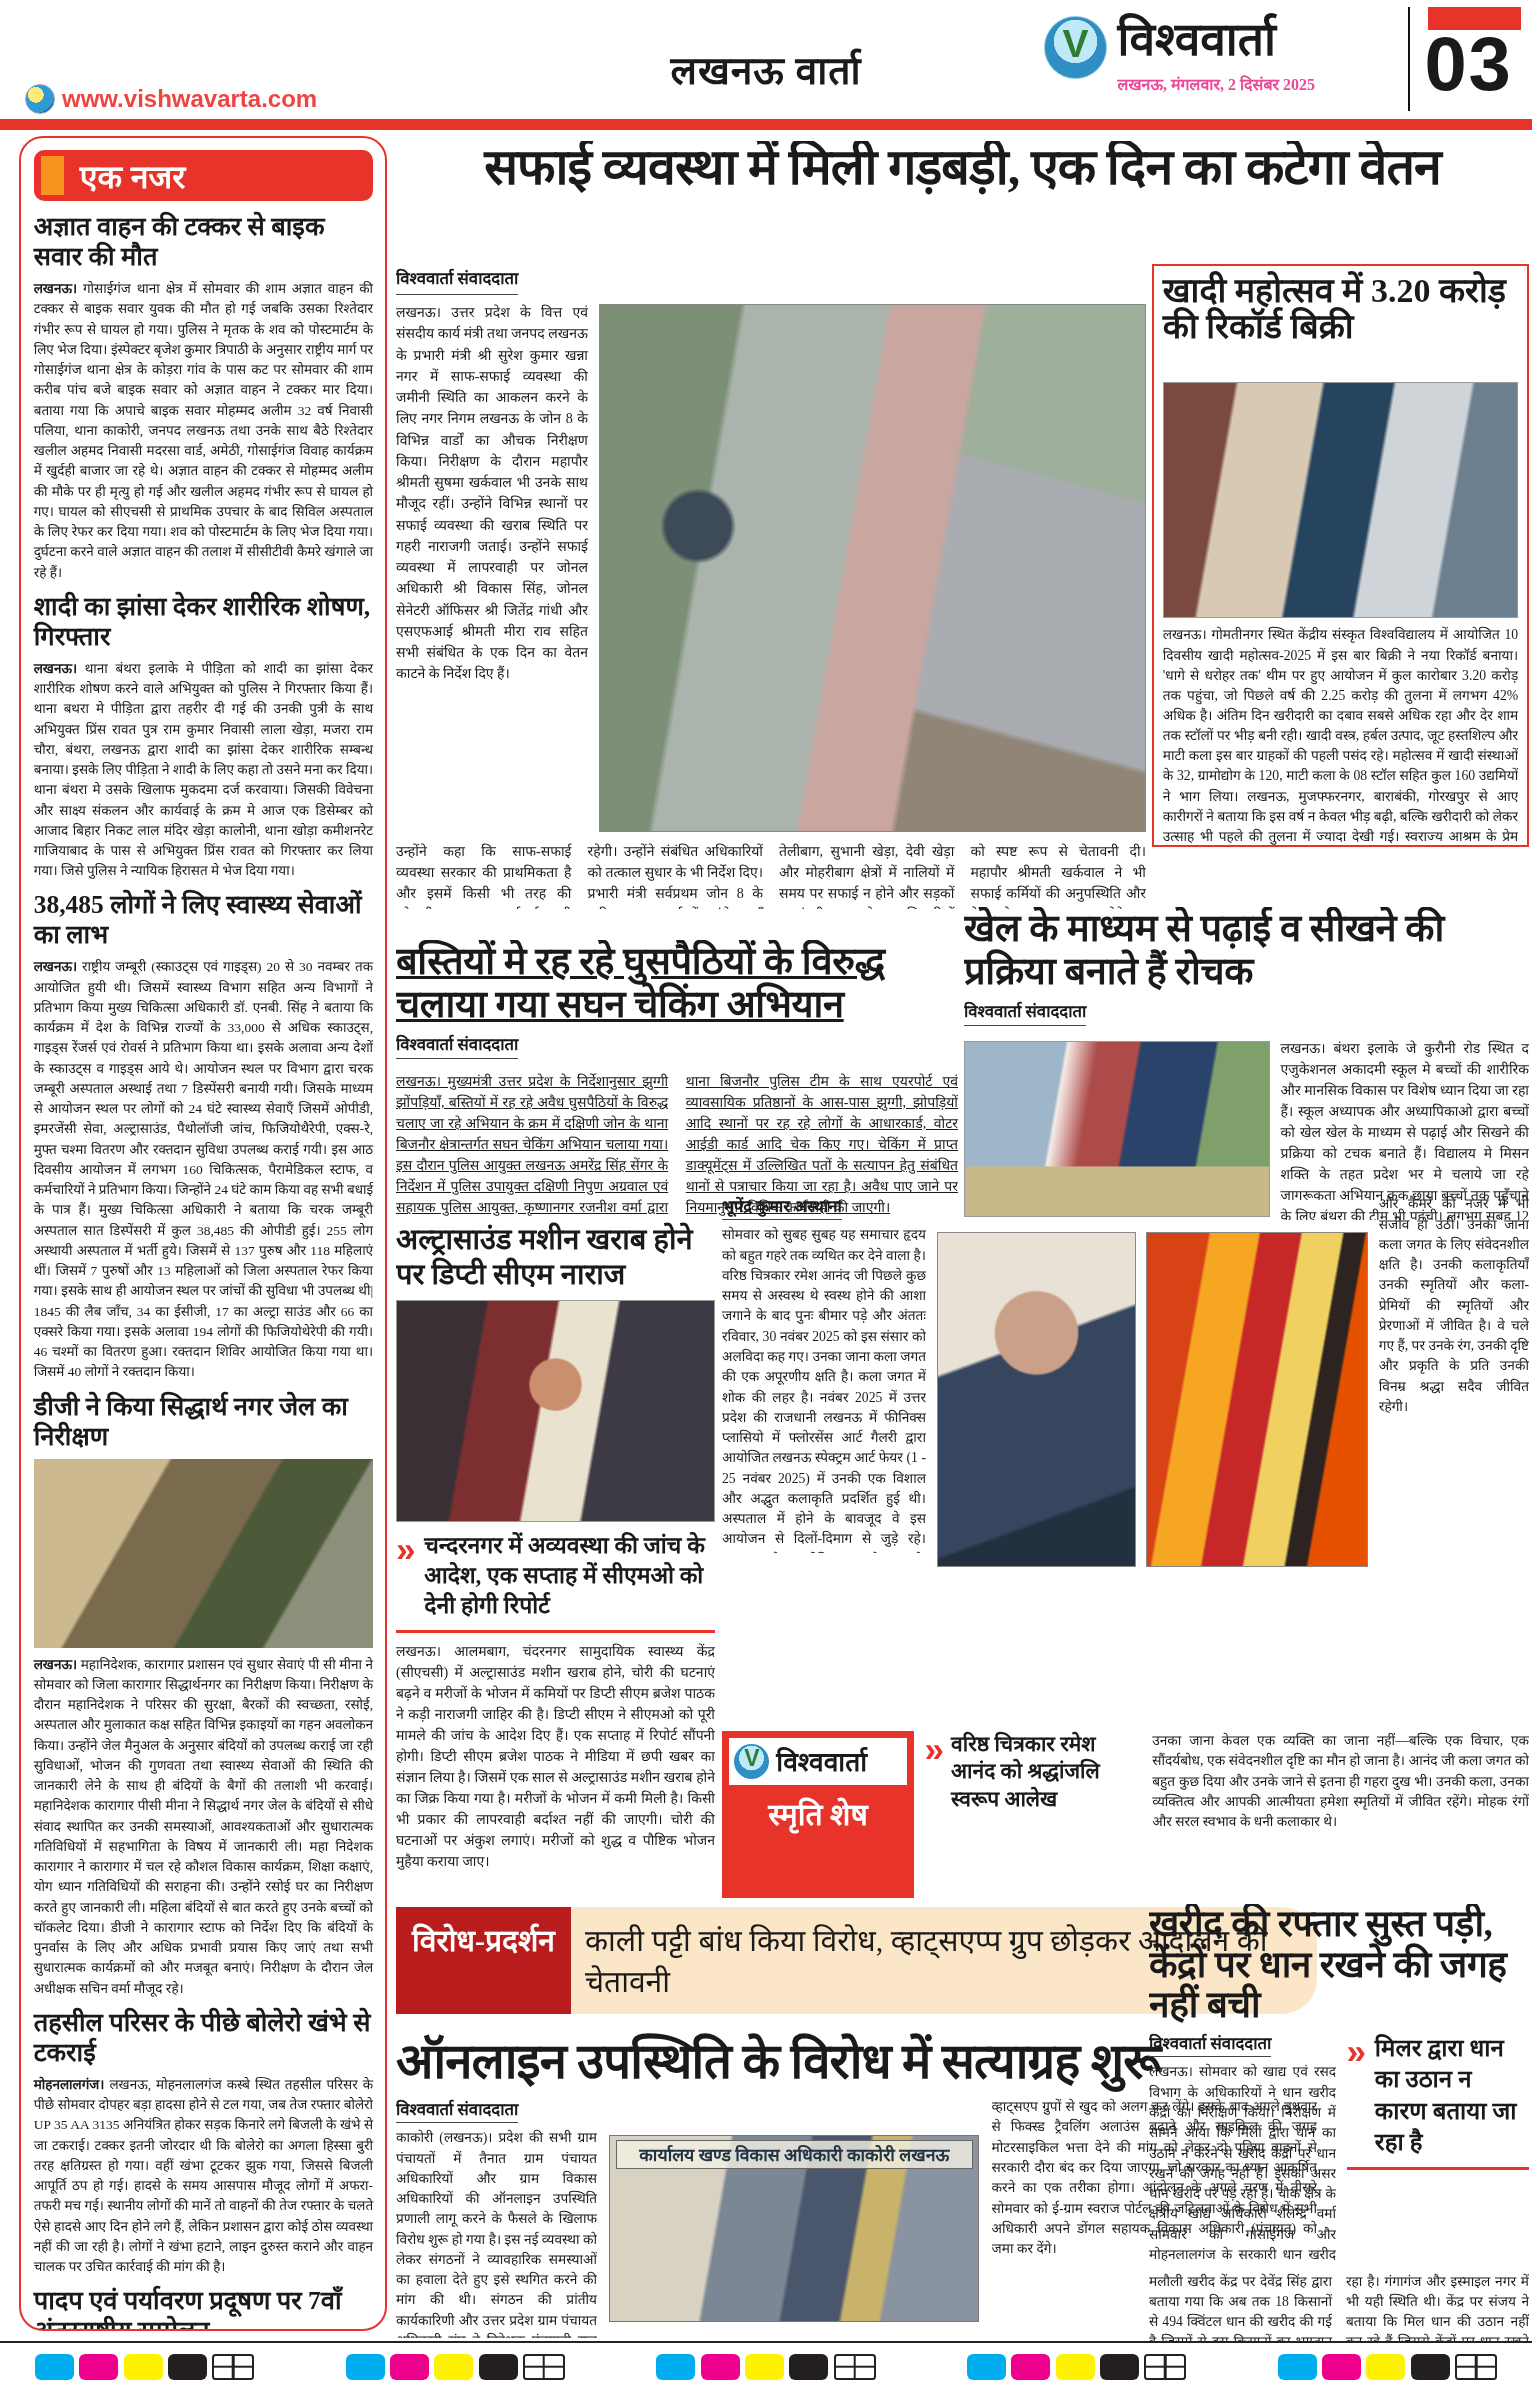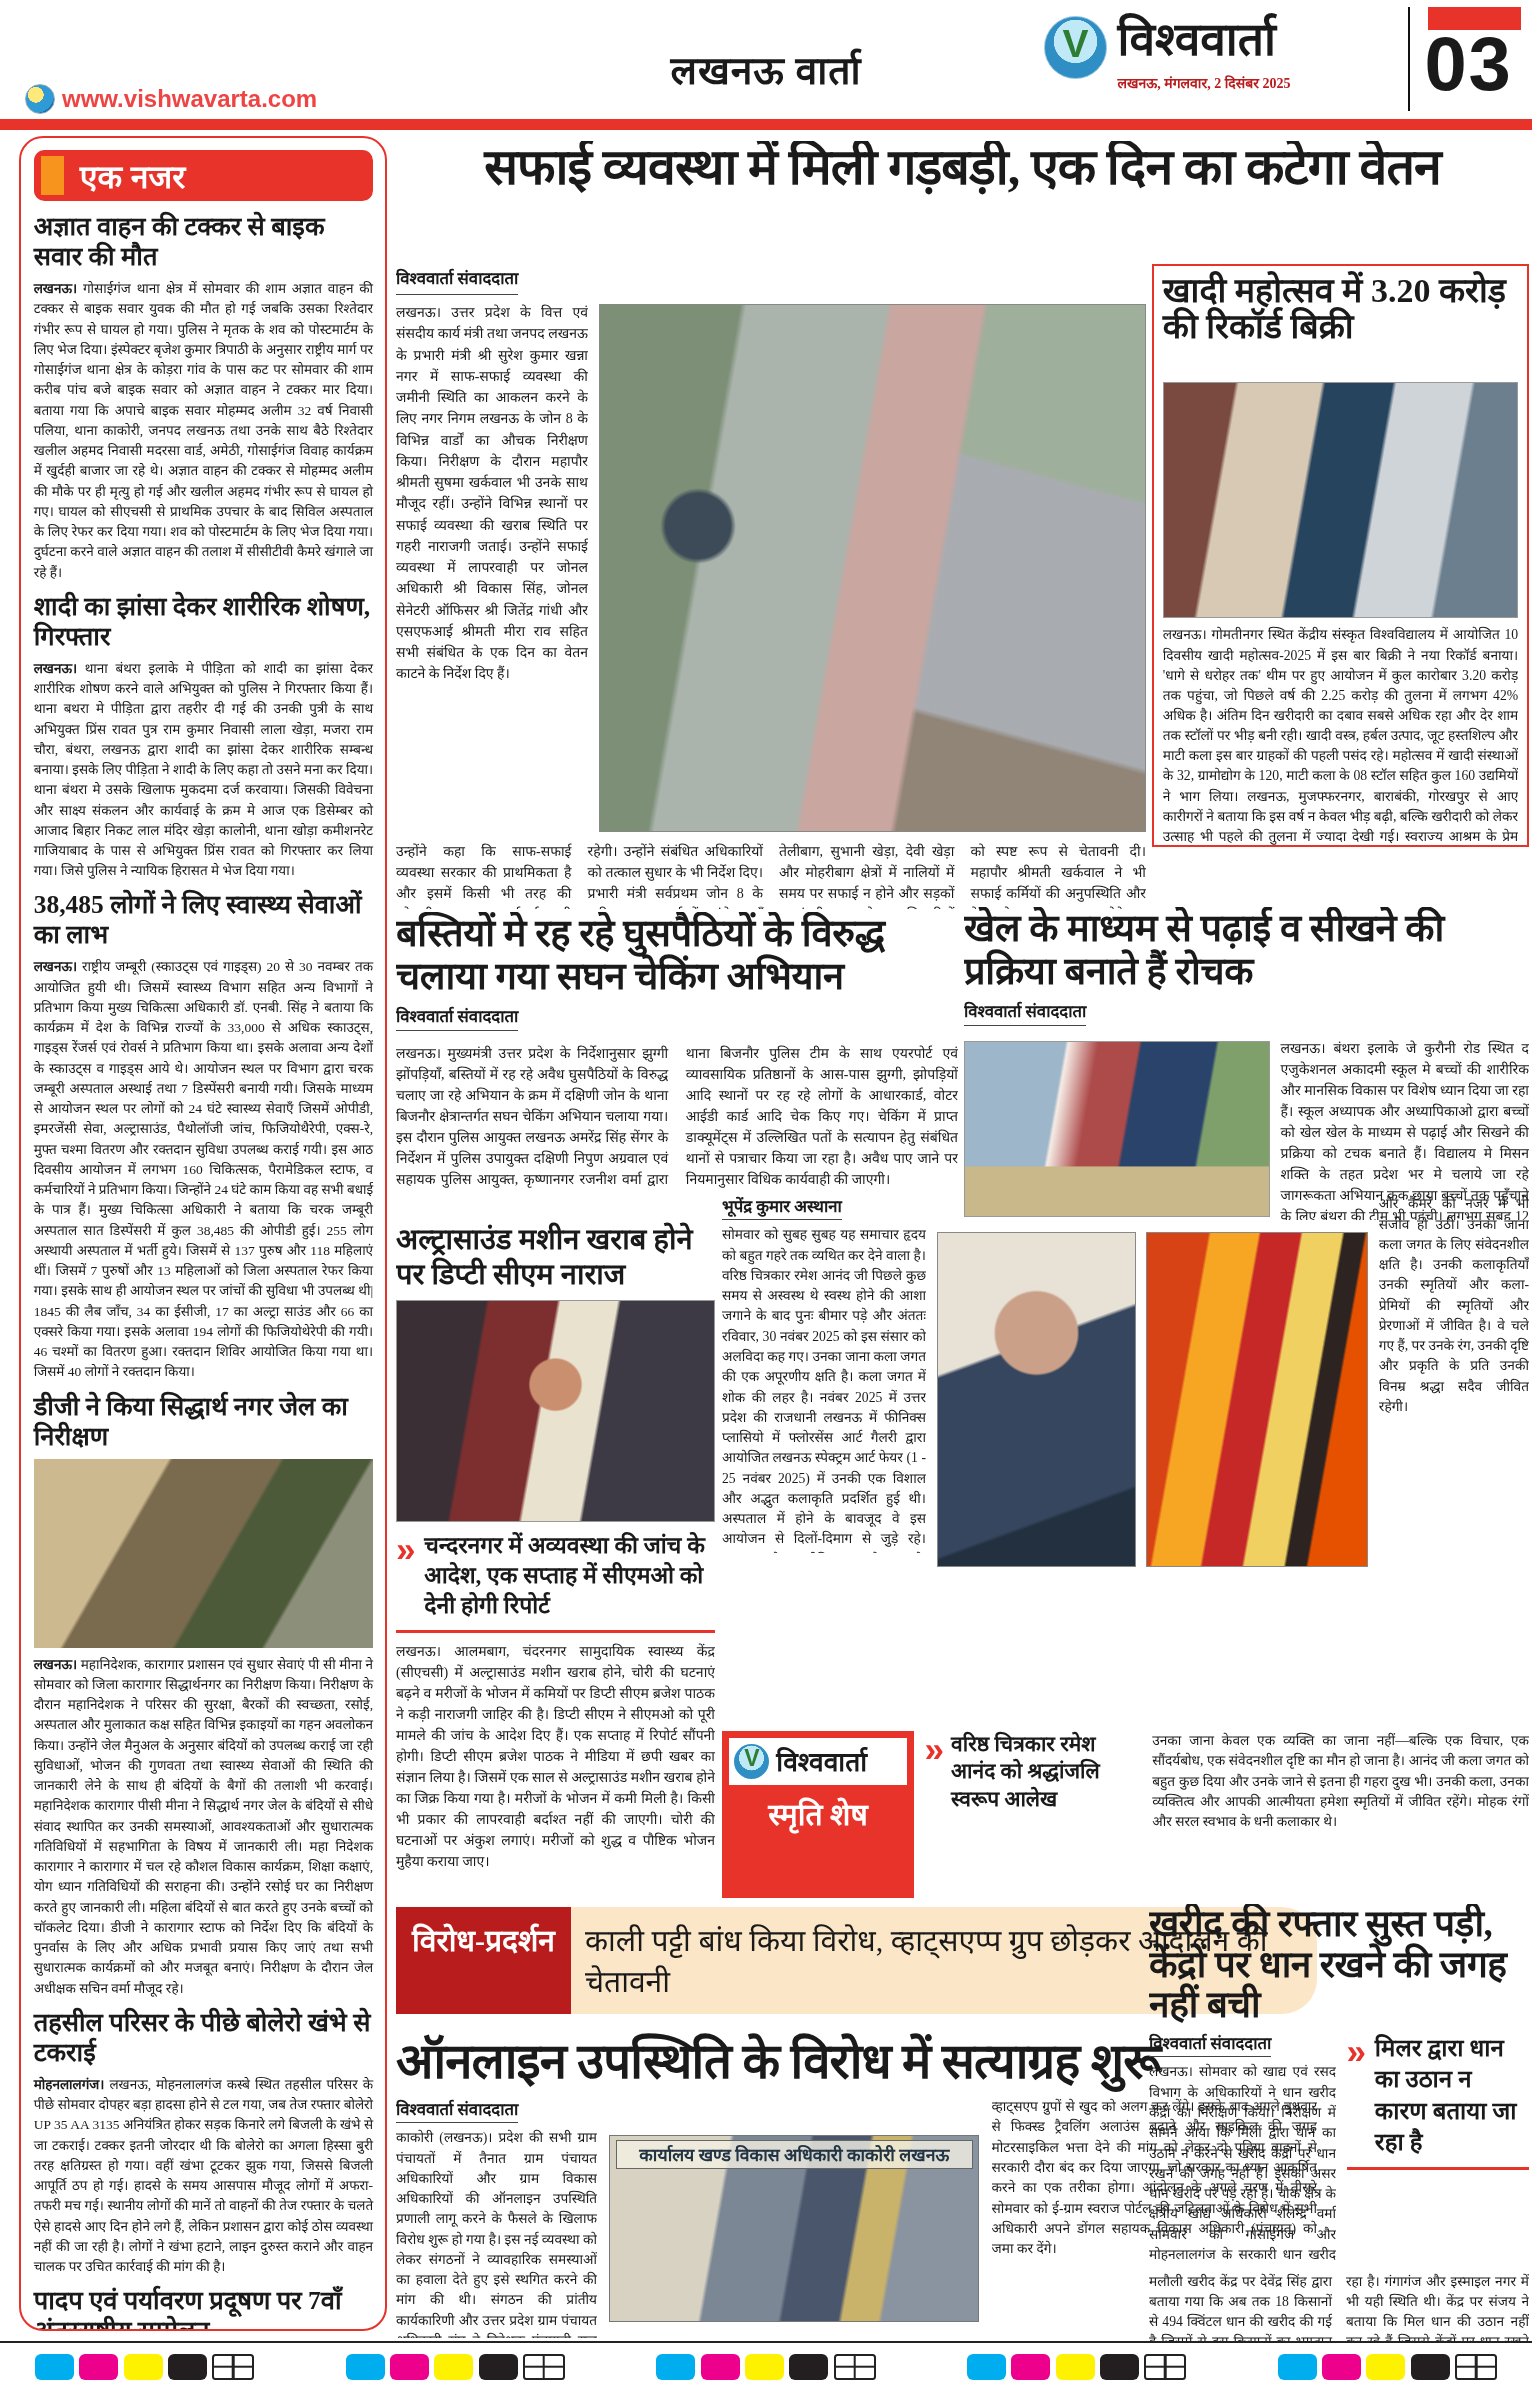--- a/index.html
+++ b/index.html
@@ -28,21 +28,21 @@
   .site-url { font-family:"Liberation Sans",sans-serif; font-weight:bold; font-size:24px; color:#ef4444; }
   .page-section-title { position:absolute; left:0; right:0; top:42px; text-align:center; font-size:39px; font-weight:bold; letter-spacing:0.9px; }
   .masthead { position:absolute; left:1044px; top:16px; display:flex; align-items:flex-start; gap:10.6px; }
   .logo-circle {
     width:63px; height:63px; border-radius:50%;
     background:radial-gradient(circle at 50% 40%, #bfe9f7 0 45%, #2f8fc4 46% 100%);
     position:relative; border:1.8px solid #8fc3de; flex:0 0 auto;
   }
   .logo-v { position:absolute; left:0; top:7px; width:100%; text-align:center; font-family:"Liberation Sans",sans-serif; font-weight:bold; font-size:39px; color:#2e7d32; line-height:1; }
   .masthead-text .mast-title { font-size:46px; font-weight:bold; line-height:1.05; }
-  .masthead-text .mast-date { font-size:14px; font-weight:bold; margin-top:8.8px; color:#b91c1c; }
+  .masthead-text .mast-date { font-size:16px; font-weight:bold; margin-top:8.8px; color:#ec4899; }
   .pagenum-box { position:absolute; right:10.6px; top:7px; width:113px; height:104px; border-left:2.6px solid #111; }
   .pagenum-red { position:absolute; right:0; top:0; width:93px; height:23px; background:#e8332a; }
   .pagenum { position:absolute; right:8.8px; top:19.4px; font-family:"Liberation Sans",sans-serif; font-size:76px; font-weight:bold; line-height:1; letter-spacing:1.8px; }
   #redbar { left:0; top:119px; width:1532px; height:11.4px; background:#e8332a; }
 
   
   #leftcol {
     left:19.4px; top:136px; width:368px; height:2195px;
     border:2.6px solid #e8332a; border-radius:24px;
     padding:12.3px 12.3px 8.8px 12.3px; background:#fff;
@@ -80,21 +80,21 @@
 
   
   #khadi { left:1152px; top:264px; width:377px; height:583px; border:2.6px solid #e8332a; padding:7px 8.8px; }
   .khadi-h { font-size:34px; font-weight:bold; line-height:1.05; margin-bottom:7px; }
   .ph-khadi { width:100%; height:236px; border:0.9px solid #999; margin-bottom:7px;
     background:linear-gradient(100deg,#7a4a40 0 18%,#d8c9b5 19% 40%,#27445f 41% 58%,#cfd4d8 59% 78%,#6c7f8f 79%);
   }
   .khadi-b { font-size:13.7px; line-height:1.47; text-align:justify; height:291px; overflow:hidden; }
 
   
-  #checking { left:396px; top:912px; width:562px; height:308px; }
+  #checking { left:396px; top:940px; width:562px; height:308px;text-decoration:underline; }
   .sec-h { font-size:38px; font-weight:bold; line-height:1.12; letter-spacing:-0.4px; }
   .check-cols { column-count:2; column-gap:17.6px; font-size:14px; line-height:1.5; text-align:justify; margin-top:5.3px; height:187px; overflow:hidden; }
   #khel { left:964px; top:907px; width:565px; height:313px; }
   .khel-body { font-size:14px; line-height:1.5; text-align:justify; margin-top:5.3px; height:204px; overflow:hidden; }
   .ph-school { float:left; width:306px; height:176px; margin:3.5px 10.6px 3.5px 0; border:0.9px solid #999;
     background:
       linear-gradient(0deg,#c9b98a 0 28%, transparent 29%),
       linear-gradient(100deg,#9db6c9 0 30%,#b86a3a22 31%,#ad4a4a 40% 52%,#29436b 53% 75%,#7fa06b 76%);
   }
 

